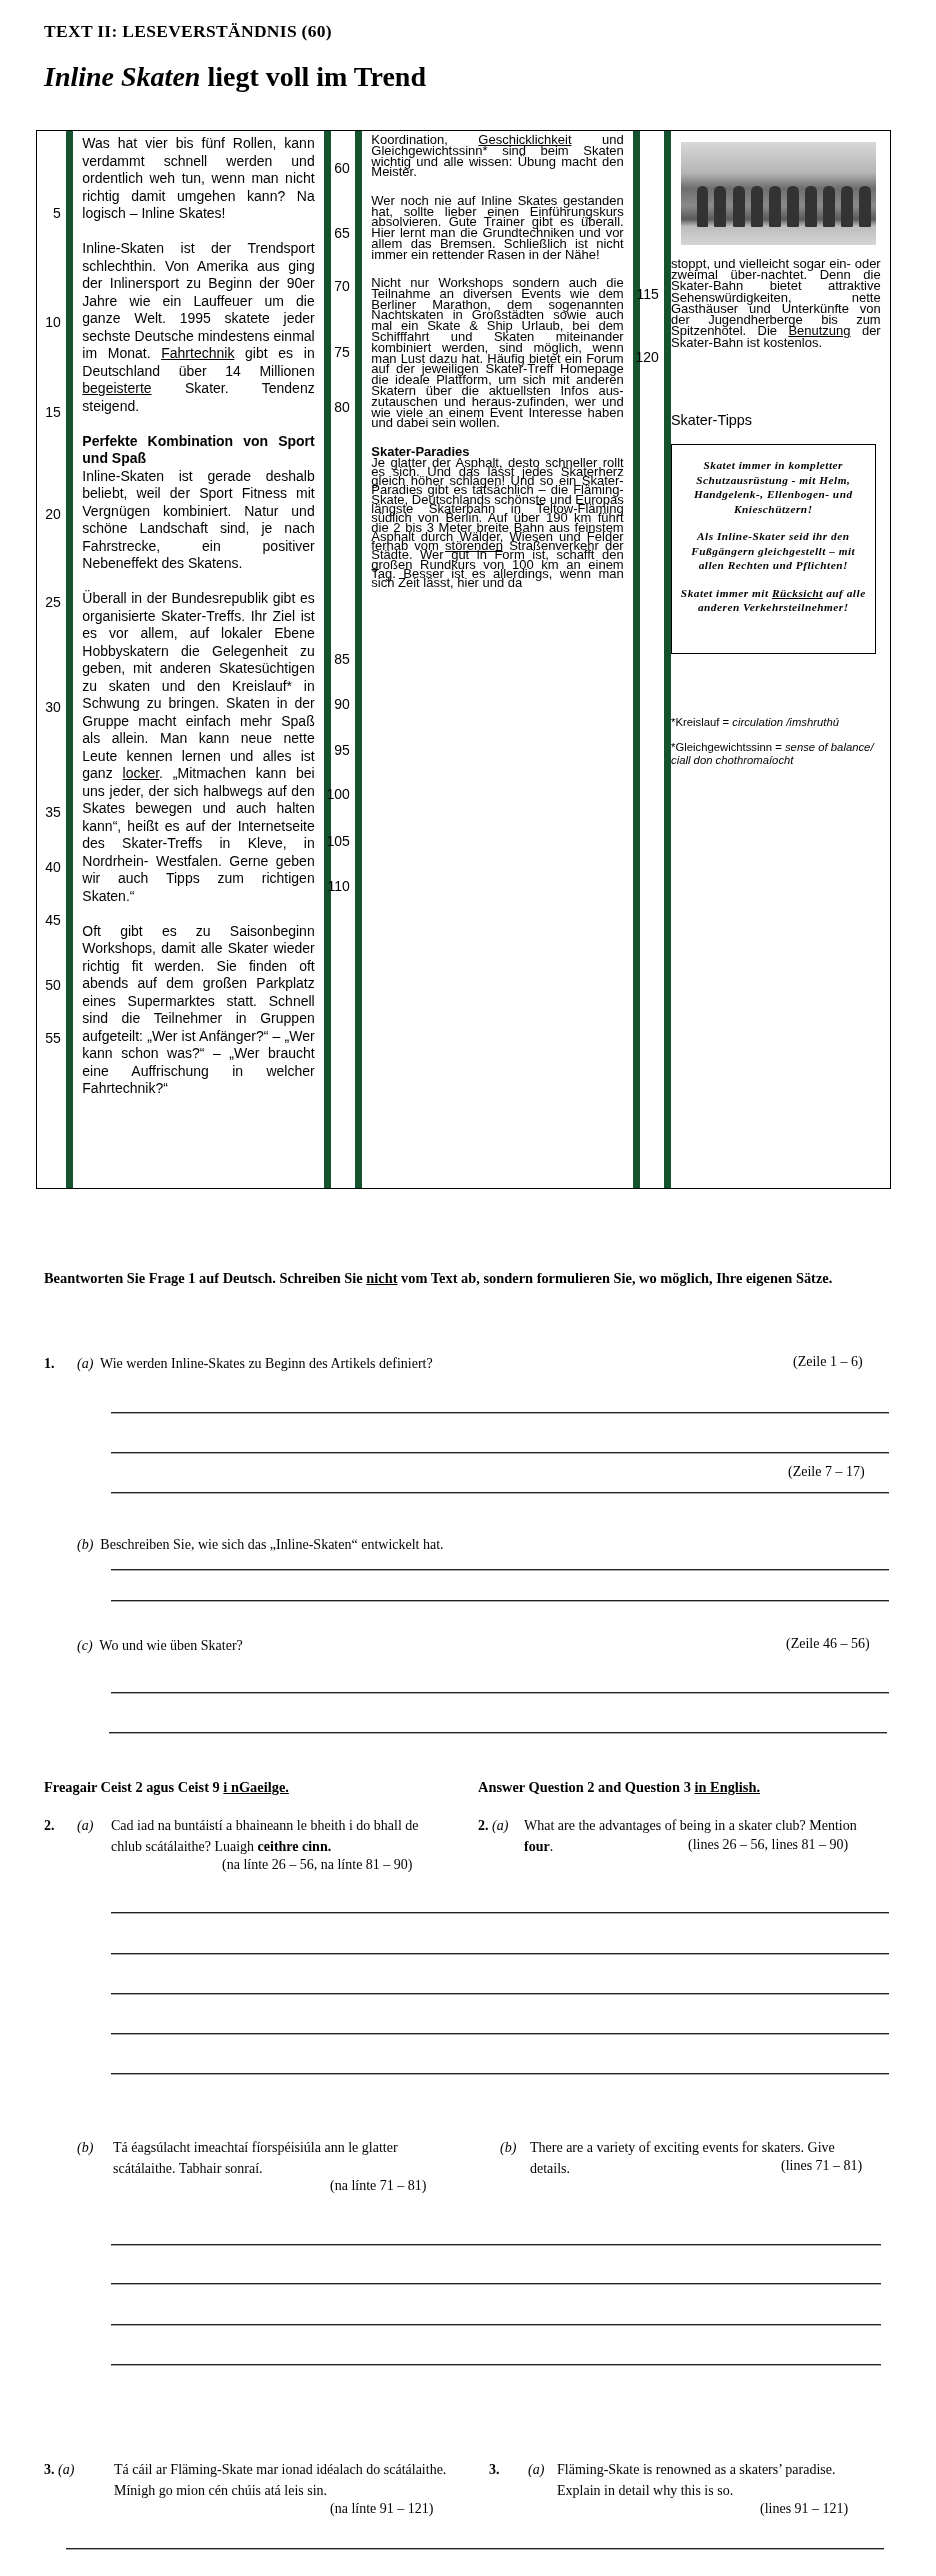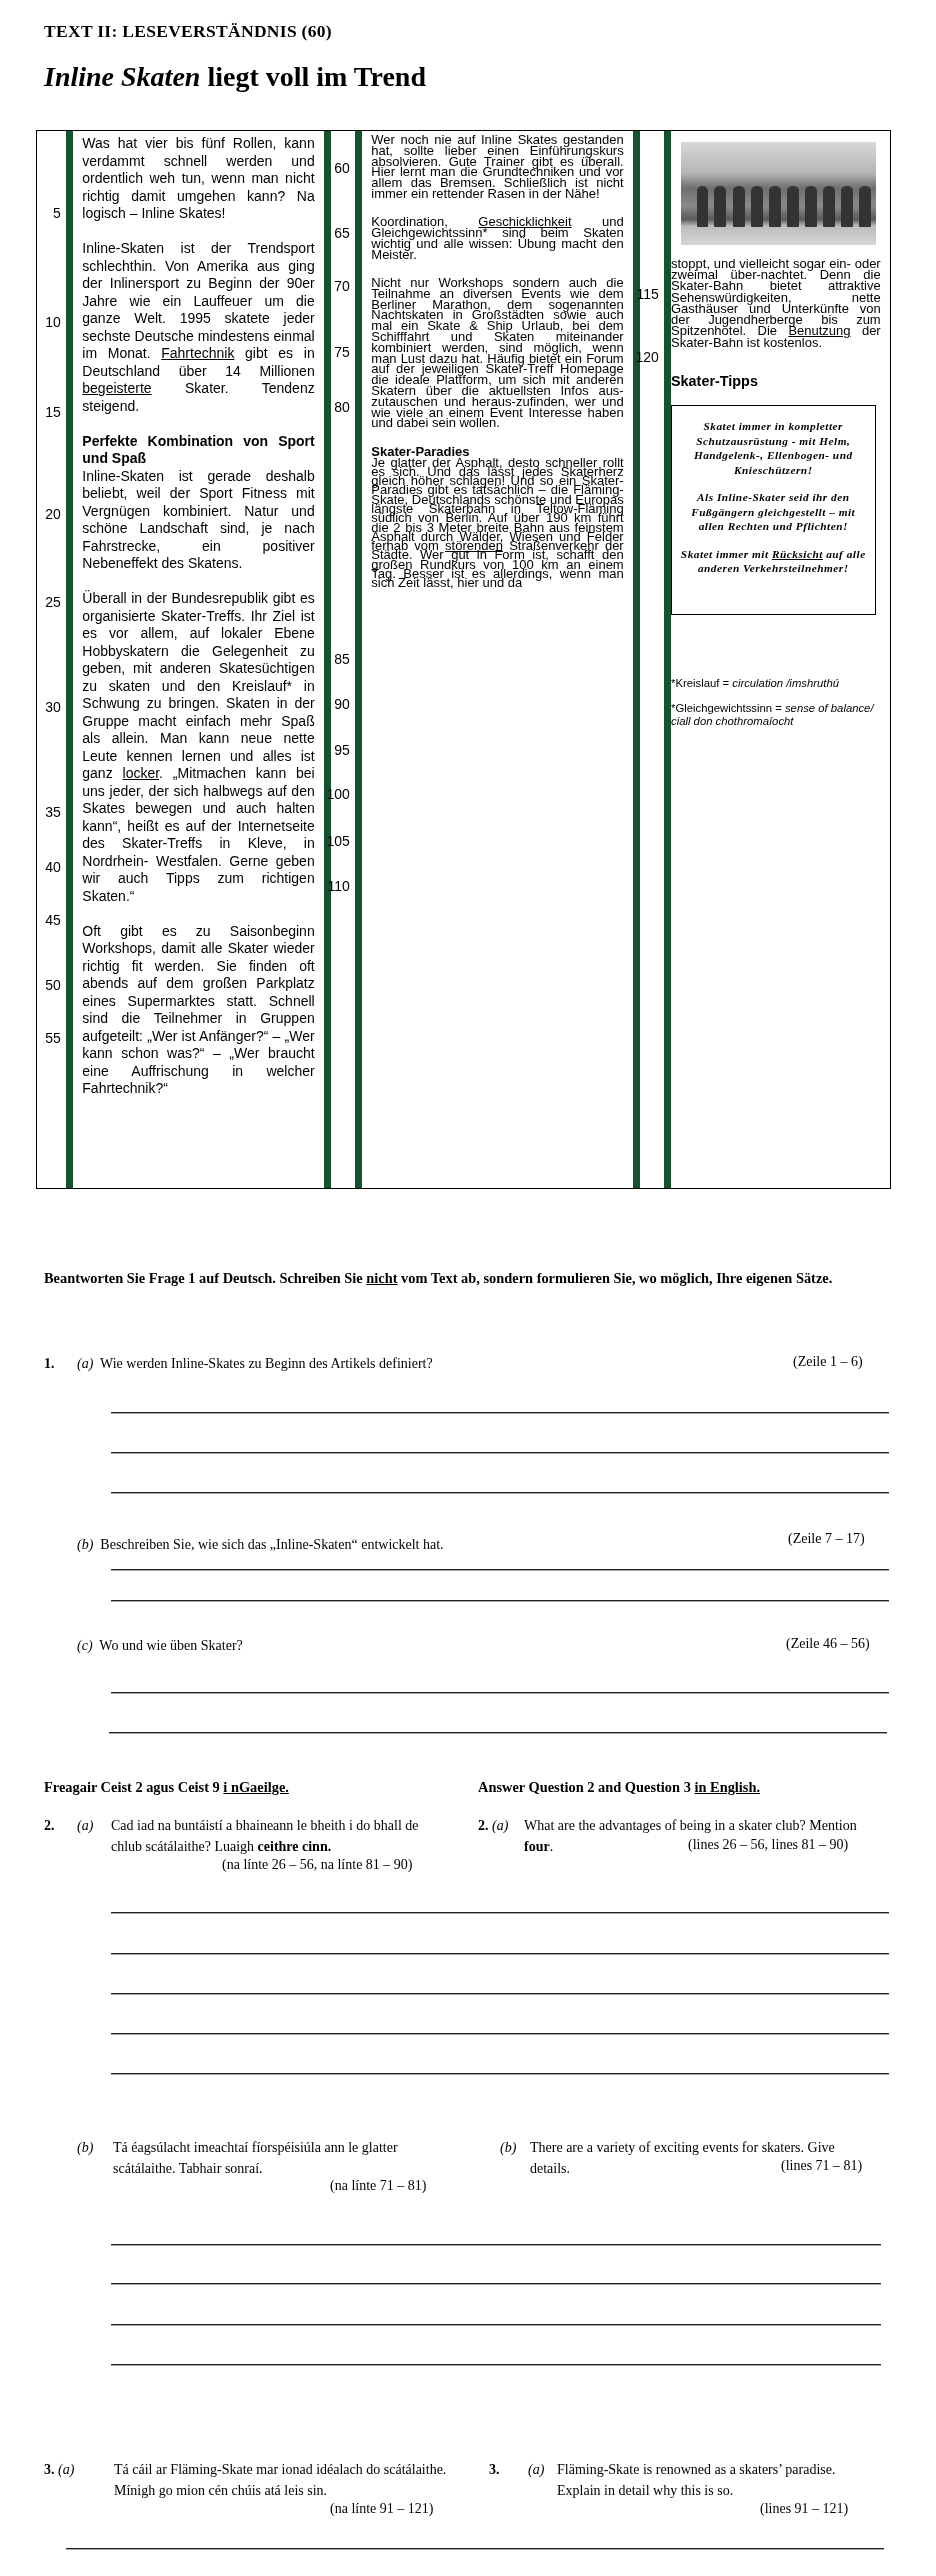--- a/index.html
+++ b/index.html
@@ -47,21 +47,21 @@
     margin: 7.2px 5.2px 12.4px 10.3px;
     height: 103px;
     background:
       linear-gradient(180deg, #d8d8d8 0%, #b5b5b5 30%, #6e6e6e 45%, #8a8a8a 62%, #5a5a5a 75%, #bdbdbd 82%, #d5d5d5 100%);
     position: relative; overflow: hidden;
   }
   .photo .skater {
     position: absolute; bottom: 18.5px; width: 11.3px; height: 41px;
     background: #333; border-radius: 5.2px 5.2px 1px 1px;
   }
-  .tipps-title { font-weight: bold; font-size: 14.4px; margin-top: 25px; margin-bottom: 14.4px; }
+  .tipps-title { font-weight: normal; font-size: 14.4px; margin-top: 64px; margin-bottom: 14.4px; }
   .tipps-box {
     border: 1.5px double #000;
     margin-right: 5.2px;
     padding: 13.4px 7.2px 25px 7.2px;
     font-family: "Liberation Serif", "DejaVu Serif", serif;
     font-style: italic; font-weight: bold;
     font-size: 11.3px; line-height: 14.4px;
     text-align: center; letter-spacing: 0.5px;
   }
   .tipps-box p { margin-bottom: 13.4px; }
@@ -116,22 +116,22 @@
     <span class="lineno" style="top:268px">80</span>
     <span class="lineno" style="top:520px">85</span>
     <span class="lineno" style="top:565px">90</span>
     <span class="lineno" style="top:611px">95</span>
     <span class="lineno" style="top:655px">100</span>
     <span class="lineno" style="top:702px">105</span>
     <span class="lineno" style="top:747px">110</span>
   </div>
 
   <div class="col-text" style="font-size:13px; line-height:10.8px;">
+    <p style="line-height:10.8px"><span>Koordination, </span><u>Geschicklichkeit</u><span> und Gleichgewichtssinn* sind beim Skaten wichtig und alle wissen: Übung macht den Meister.</span></p>
     <p style="line-height:10.8px">Wer noch nie auf Inline Skates gestanden hat, sollte lieber einen Einführungskurs absolvieren. Gute Trainer gibt es überall. Hier lernt man die Grundtechniken und vor allem das Bremsen. Schließlich ist nicht immer ein rettender Rasen in der Nähe!</p>
-    <p style="line-height:10.8px"><span>Koordination, </span><u>Geschicklichkeit</u><span> und Gleichgewichtssinn* sind beim Skaten wichtig und alle wissen: Übung macht den Meister.</span></p>
     <p style="line-height:10.8px">Nicht nur Workshops sondern auch die Teilnahme an diversen Events wie dem Berliner Marathon, dem sogenannten Nachtskaten in Großstädten sowie auch mal ein Skate &amp; Ship Urlaub, bei dem Schifffahrt und Skaten miteinander kombiniert werden, sind möglich, wenn man Lust dazu hat. Häufig bietet ein Forum auf der jeweiligen Skater-Treff Homepage die ideale Plattform, um sich mit anderen Skatern über die aktuellsten Infos aus-zutauschen und heraus-zufinden, wer und wie viele an einem Event Interesse haben und dabei sein wollen.</p>
     <div class="sub" style="line-height:10.8px">Skater-Paradies</div>
     <p style="line-height:9.3px"><span>Je glatter der Asphalt, desto schneller rollt es sich. Und das lässt jedes Skaterherz gleich höher schlagen! Und so ein Skater-Paradies gibt es tatsächlich – die Fläming-Skate, Deutschlands schönste und Europas längste Skaterbahn in Teltow-Fläming südlich von Berlin. Auf über 190 km führt die 2 bis 3 Meter breite Bahn aus feinstem Asphalt durch Wälder, Wiesen und Felder fernab vom </span><u>störenden</u><span> Straßenverkehr der Städte. Wer gut in Form ist, schafft den großen Rundkurs von 100 km an einem Tag. Besser ist es allerdings, wenn man sich Zeit lässt, hier und da</span></p>
   </div>
 
   <div class="linenos">
     <span class="lineno" style="top:155px">115</span>
     <span class="lineno" style="top:218px">120</span>
   </div>
 
@@ -165,21 +165,21 @@
 <div class="abs instr" style="left:44px; top:1267px; width:824px;"><span>Beantworten Sie Frage 1 auf Deutsch. Schreiben Sie </span><u>nicht</u><span> vom Text ab, sondern formulieren Sie, wo möglich, Ihre eigenen Sätze.</span></div>
 
 <div class="abs q" style="left:44px; top:1354px;"><span class="num">1.</span></div>
 <div class="abs q" style="left:77px; top:1354px;"><i>(a)</i>&nbsp; <span>Wie werden Inline-Skates zu Beginn des Artikels definiert?</span></div>
 <div class="ref" style="left:793px; top:1354px;">(Zeile 1 – 6)</div>
 <div class="aline" style="left:111px; top:1412px; width:778px;"></div>
 <div class="aline" style="left:111px; top:1452px; width:778px;"></div>
 <div class="aline" style="left:111px; top:1492px; width:778px;"></div>
 
 <div class="abs q" style="left:77px; top:1535px;"><i>(b)</i>&nbsp; <span>Beschreiben Sie, wie sich das „Inline-Skaten“ entwickelt hat.</span></div>
-<div class="ref" style="left:788px; top:1531px;">(Zeile 7 – 17)</div>
+<div class="ref" style="left:788px; top:1464px;">(Zeile 7 – 17)</div>
 <div class="aline" style="left:111px; top:1569px; width:778px;"></div>
 <div class="aline" style="left:111px; top:1600px; width:778px;"></div>
 
 <div class="abs q" style="left:77px; top:1636px;"><i>(c)</i>&nbsp; <span>Wo und wie üben Skater?</span></div>
 <div class="ref" style="left:786px; top:1636px;">(Zeile 46 – 56)</div>
 <div class="aline" style="left:111px; top:1692px; width:778px;"></div>
 <div class="aline" style="left:109px; top:1732px; width:778px;"></div>
 
 <div class="abs instr" style="left:44px; top:1776px;"><span>Freagair Ceist 2 agus Ceist 9 </span><u>i nGaeilge.</u></div>
 <div class="abs instr" style="left:478px; top:1776px;"><span>Answer Question 2 and Question 3 </span><u>in English.</u></div>

